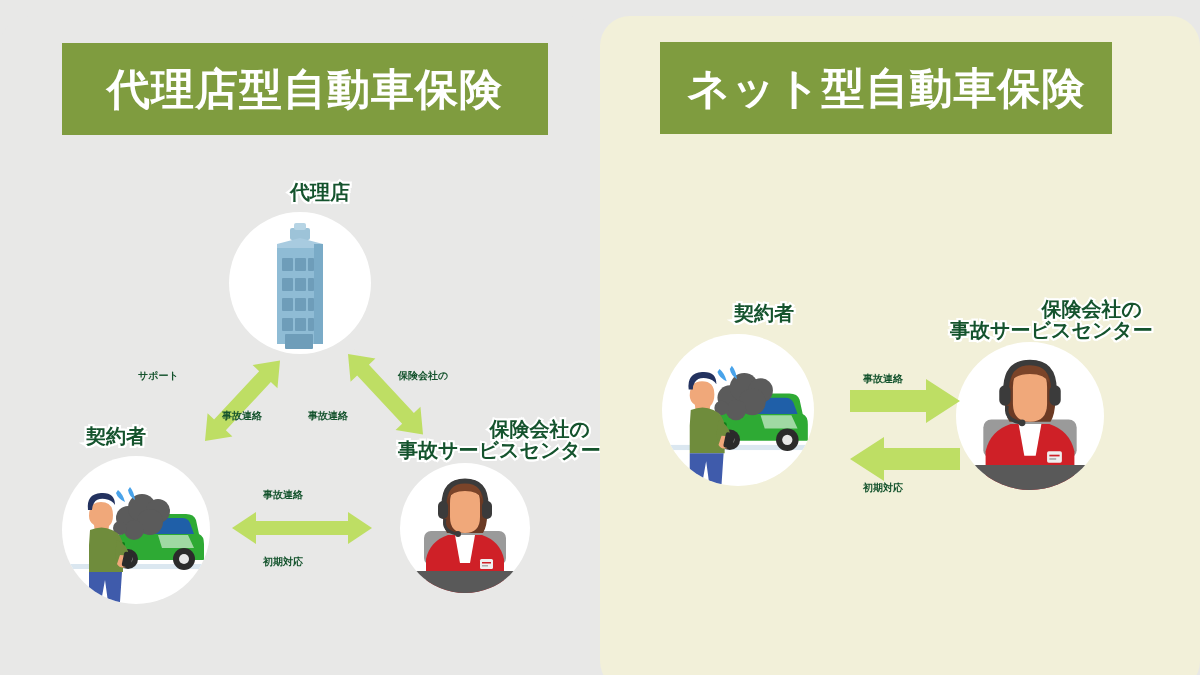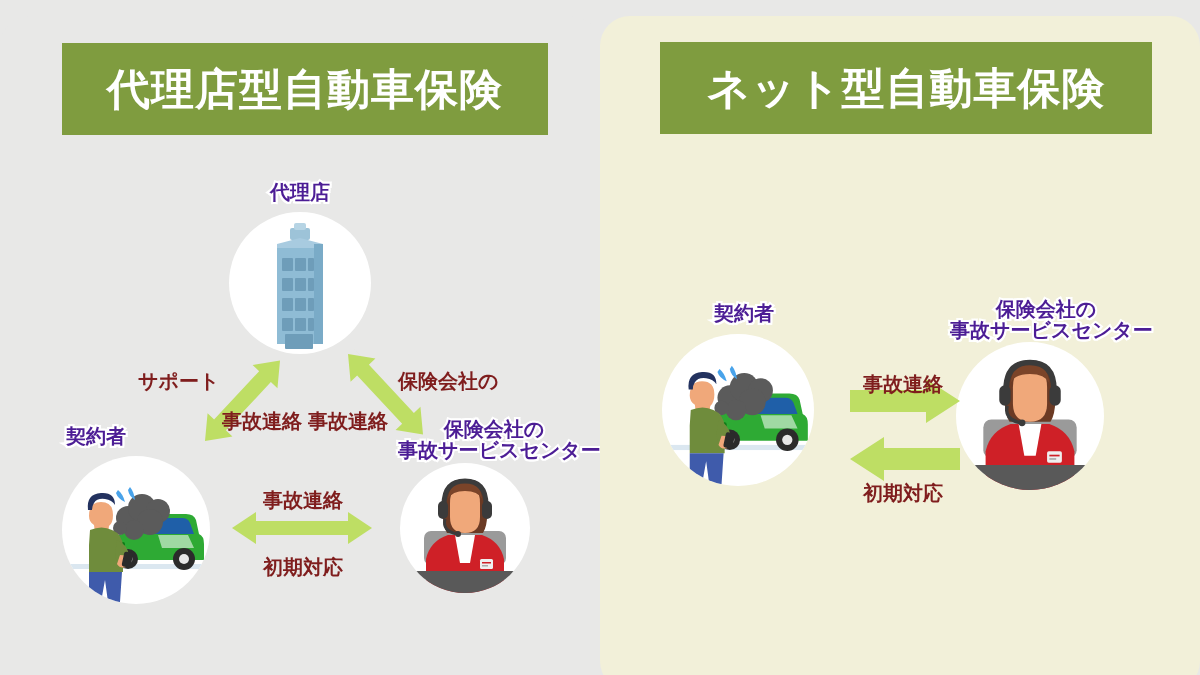--- a/index.html
+++ b/index.html
@@ -14,61 +14,61 @@
   .panel{position:absolute;top:16px;height:675px;border-radius:30px;}
   #panel-left{left:0;width:600px;background:#e8e8e7;}
   #panel-right{left:600px;width:600px;background:#f2f0d9;}
 
   .header-bar{
     position:absolute;
     background:#7f9c3f;
     display:flex;align-items:center;justify-content:center;
   }
   #header-left{left:62px;top:27px;width:486px;height:92px;}
-  #header-right{left:60px;top:26px;width:492px;height:92px;}
+  #header-right{left:60px;top:26px;width:452px;height:92px;}
   .header-title{
     color:#ffffff;
     font-size:43px;
     font-weight:bold;
     letter-spacing:1px;
     line-height:1;
     white-space:nowrap;
   }
 
   
   .node-label{
     position:absolute;
-    color:#4c1d95;
+    color:#14532d;
     font-weight:bold;
     font-size:20px;
     line-height:1.05;
-    text-align:center;
+    text-align:right;
     white-space:nowrap;
     -webkit-text-stroke:4px #ffffff;
     paint-order:stroke fill;
     text-shadow:
       2px 0 0 #fff,-2px 0 0 #fff,0 2px 0 #fff,0 -2px 0 #fff,
       1.5px 1.5px 0 #fff,-1.5px 1.5px 0 #fff,1.5px -1.5px 0 #fff,-1.5px -1.5px 0 #fff;
   }
   .node-label span{position:relative;}
 
   
   .circle{
     position:absolute;
     border-radius:50%;
     background:#ffffff;
     overflow:hidden;
   }
 
   
   .arrow-label{
     position:absolute;
-    color:#7f1d1d;
+    color:#14532d;
     font-weight:bold;
-    font-size:20px;
+    font-size:10px;
     white-space:nowrap;
     line-height:1;
     font-family:Liberation Serif, serif;
   }
 
   .arrow-svg{position:absolute;overflow:visible;}
 
   
   .ill{position:absolute;left:0;top:0;width:100%;height:100%;}
 </style>

